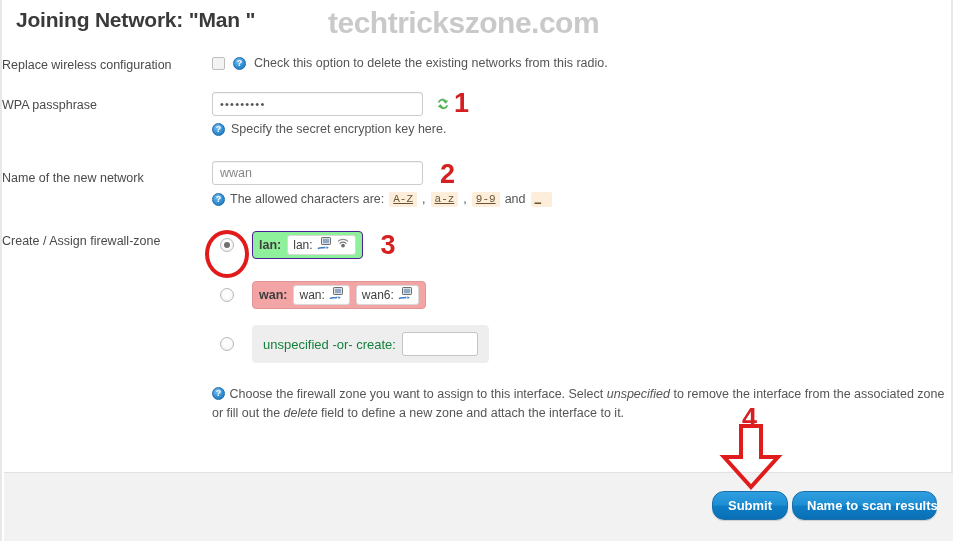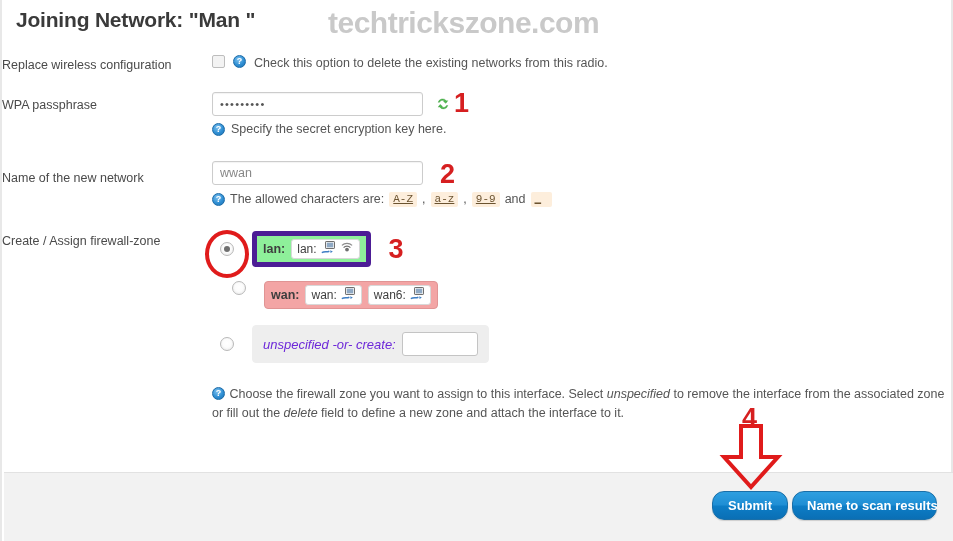--- a/index.html
+++ b/index.html
@@ -172,43 +172,42 @@
   }
 
   
   .zone {
     display: inline-flex;
     align-items: center;
     border-radius: 4px;
     padding: 3px 6px;
     gap: 6px;
   }
-  .zone-lan  { background: #8ef09a; border: 5px solid #4c1d95; }
+  .zone-lan  { background: #8ef09a; border: 1px solid #4c1d95; }
   .zone-wan  { background: #f3a5a5; border: 1px solid #e09494; }
   .zone-unspec { background: #eeeeee; border: 1px solid #eeeeee; padding: 6px 10px; }
   .zone-name {
     font-size: 12.5px;
     font-weight: bold;
     color: #3e3e3e;
   }
   .iface-chip {
     display: inline-flex;
     align-items: center;
     gap: 4px;
     background: #ffffff;
     border: 1px solid #d8d8d8;
     border-radius: 3px;
     padding: 1px 5px;
     font-size: 12px;
     color: #3e3e3e;
   }
   .unspec-label {
     font-size: 13px;
-    font-style: italic;
-    color: #6d28d9;
+    color: #15803d;
   }
   .create-input {
     width: 76px;
     height: 24px;
     border: 1px solid #c4c4c4;
     border-radius: 3px;
     background: #ffffff;
     box-sizing: border-box;
     outline: none;
     font-family: "Liberation Sans", sans-serif;
@@ -267,21 +266,21 @@
 
 <div class="page">
 
   <div class="header">
     <div class="page-title">Joining Network: "Man "</div>
     <div class="watermark">techtrickszone.com</div>
   </div>
 
   <div class="row" style="position:absolute; left:0; top:55px; height:28px;">
     <div class="row-label" style="top:3px;">Replace wireless configuration</div>
-    <div class="ctrl" style="top:0; display:flex; gap:8px;">
+    <div class="ctrl" style="top:0; display:flex; align-items:center; gap:8px;">
       <span class="checkbox"></span>
       <span class="info-icon"></span>
       <span class="help-text">Check this option to delete the existing networks from this radio.</span>
     </div>
   </div>
 
   <div class="row" style="position:absolute; left:0; top:92px; height:50px;">
     <div class="row-label" style="top:6px;">WPA passphrase</div>
     <div class="ctrl" style="top:0;">
       <input class="text-input pw-dots" type="text" value="•••••••••" style="">
@@ -340,21 +339,21 @@
               <circle cx="7" cy="8.6" r="1.9" fill="#6f6f6f"></circle>
               <path d="M3.6 6.6a4.8 4.8 0 0 1 6.8 0" stroke="#6f6f6f" stroke-width="1.2" fill="none"></path>
               <path d="M1.9 4.4a7.4 7.4 0 0 1 10.2 0" stroke="#8d8d8d" stroke-width="1.2" fill="none"></path>
             </svg>
           </span>
         </span>
       </span>
       <span class="annot-num" style="position:static;">3</span>
     </div>
 
-    <div style="position:absolute; left:230px; top:47px; display:flex; align-items:flex-start; gap:18px;">
+    <div style="position:absolute; left:218px; top:47px; display:flex; align-items:center; gap:18px;">
       <span class="radio"></span>
       <span class="zone zone-wan">
         <span class="zone-name">wan:</span>
         <span class="iface-chip">
           <span>wan:</span>
           <span>
             <svg width="15" height="13" viewBox="0 0 15 13">
               <rect x="4.5" y="0.5" width="9" height="7" rx="0.6" fill="#f2f2f2" stroke="#6e6e6e"></rect>
               <rect x="5.8" y="1.7" width="6.4" height="4.6" fill="#8fa9c4"></rect>
               <path d="M0.8 11.6c2.8-1.3 5-0.2 7.6-1.4" stroke="#3f7ec4" stroke-width="1.5" fill="none"></path>

